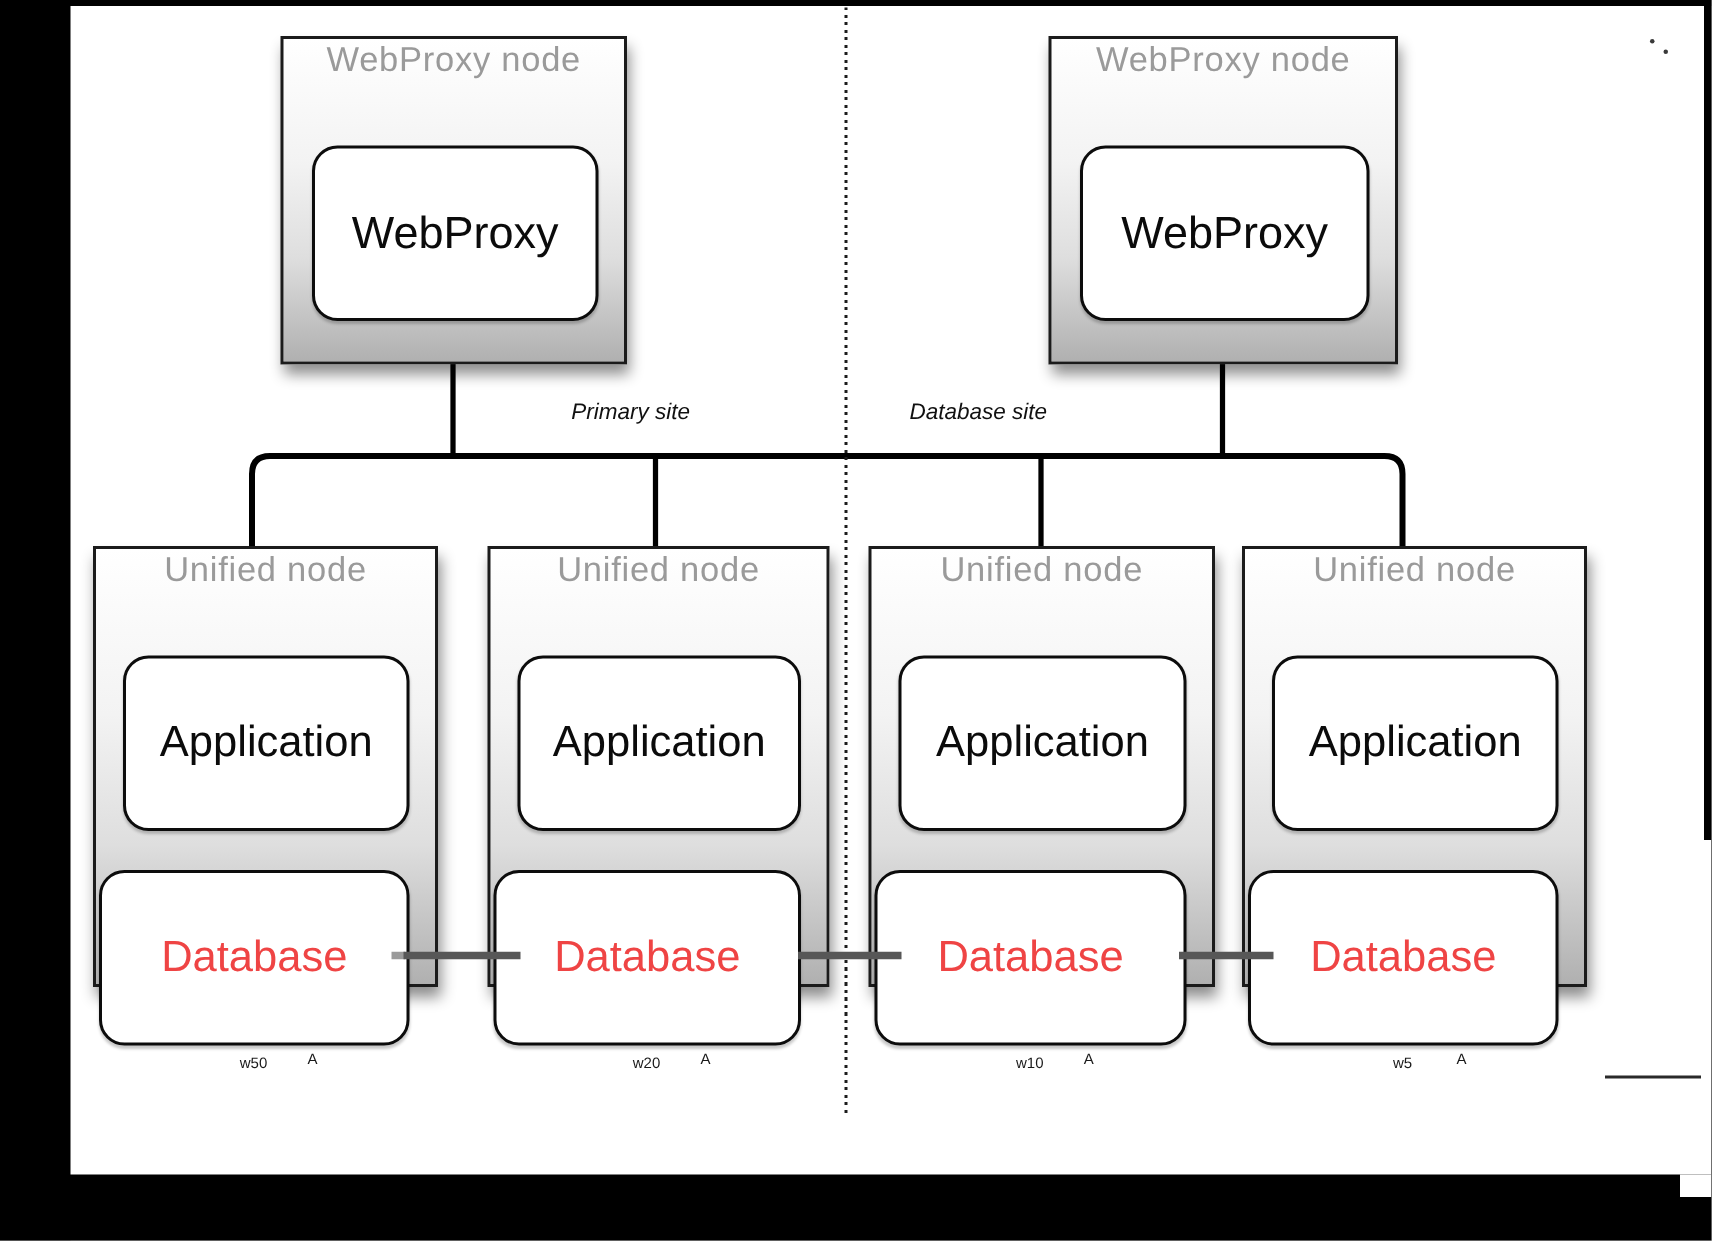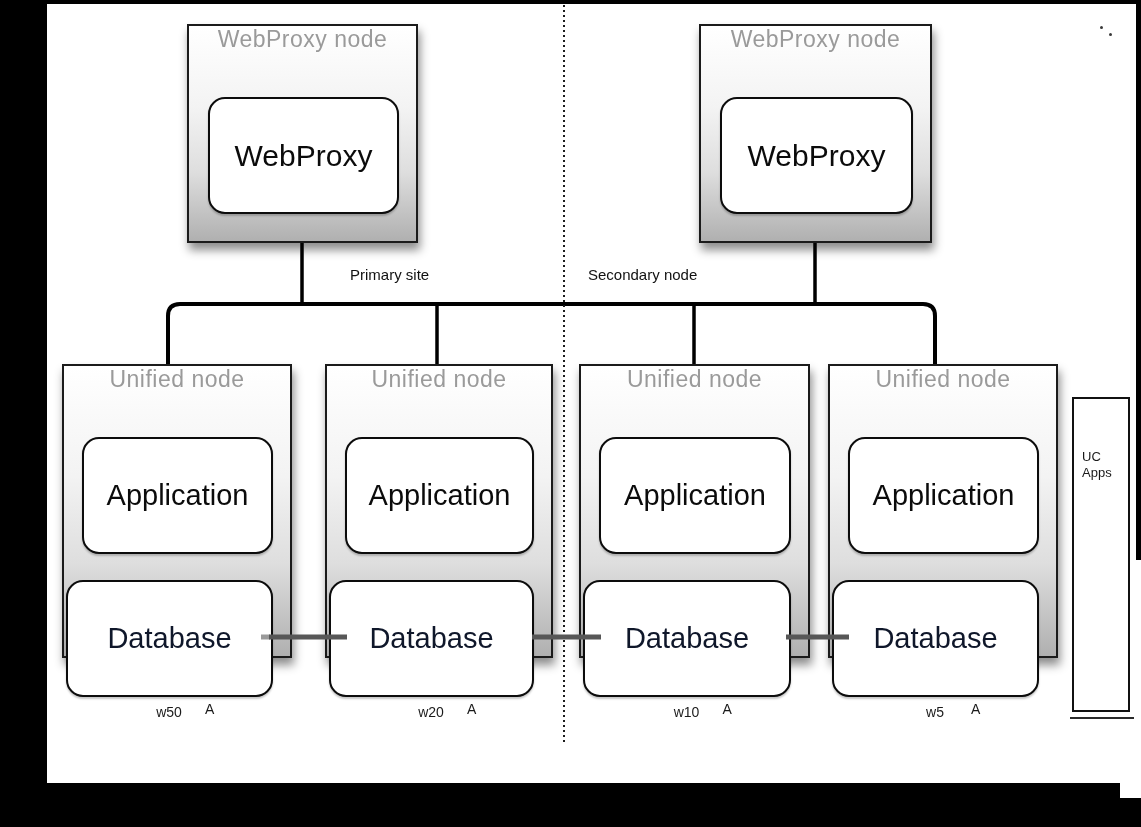--- a/index.html
+++ b/index.html
@@ -16,21 +16,21 @@
   .frame-notch{position:absolute;left:1120px;top:783px;width:21px;height:15px;background:#fff;}
 
   
   .dotted-separator{
     position:absolute;left:563px;top:5px;width:2px;height:739px;
     background:repeating-linear-gradient(180deg,#1c1c1c 0 2px,transparent 2px 5px);
   }
 
   
   .site-label{
-    position:absolute;font-size:15px;color:#111;text-align:left;width:110px;line-height:18px;
+    position:absolute;font-size:15px;color:#111;text-align:right;width:110px;line-height:18px;font-style:italic;
   }
 
   
   .connectors{position:absolute;left:0;top:0;pointer-events:none;}
 
   
   .gnode{
     position:absolute;
     background:linear-gradient(180deg,#ffffff 0%,#f3f3f3 38%,#dedede 68%,#b0b0b0 100%);
     border:2.5px solid #1b1b1b;
@@ -42,23 +42,23 @@
   .node-title{
     text-align:center;font-size:23px;color:#9a9a9a;letter-spacing:0.5px;
   }
   .inner-box{
     position:absolute;background:#ffffff;border:2.5px solid #0c0c0c;border-radius:17px;
     box-sizing:border-box;display:flex;align-items:center;justify-content:center;
     box-shadow:0 2px 2px rgba(0,0,0,0.22);
   }
   .wp-inner{left:19px;right:17px;top:71px;height:117px;font-size:30px;color:#0b0b0b;}
   .app-box{left:18px;right:17px;top:71px;height:117px;font-size:29px;color:#0b0b0b;justify-content:center;}
-  .db-box{left:2px;right:17px;top:214px;height:117px;font-size:29px;color:#0f172a;}
+  .db-box{left:2px;right:17px;top:214px;height:117px;font-size:29px;color:#ef4444;}
 
-  .weight-row{position:absolute;left:0;right:0;top:338px;height:18px;font-size:14px;color:#1a1a1a;}
+  .weight-row{position:absolute;left:0;right:0;top:338px;height:18px;font-size:10px;color:#1a1a1a;}
   .weight-label{position:absolute;left:0;right:0;text-align:center;padding-right:16px;}
   .marker-label{position:absolute;left:calc(50% + 28px);top:-3px;}
 
   
   .uc-box{
     position:absolute;left:1072px;top:397px;width:58px;height:315px;
     background:#fff;border:2.5px solid #111;box-sizing:border-box;
   }
   .uc-text{margin:50px 0 0 8px;font-size:13px;line-height:16px;color:#1a1a1a;}
   .uc-underline{position:absolute;left:1070px;top:717px;width:64px;height:2px;background:#2a2a2a;}
@@ -82,21 +82,21 @@
 
   <div class="frame frame-left"></div>
   <div class="frame frame-top"></div>
   <div class="frame frame-right"></div>
   <div class="frame frame-bottom"></div>
   <div class="frame-notch"></div>
 
   <div class="dotted-separator"></div>
 
   <div class="site-label" style="left:350px;top:266px;">Primary site</div>
-  <div class="site-label" style="left:588px;top:266px;">Secondary node</div>
+  <div class="site-label" style="left:588px;top:266px;">Database site</div>
 
   <div class="gnode wp-node" style="left:187px;top:24px;">
     <div class="node-title">WebProxy node</div>
     <div class="inner-box wp-inner">
       <span>WebProxy</span>
     </div>
   </div>
 
   <div class="gnode wp-node" style="left:699px;top:24px;width:233px;">
     <div class="node-title">WebProxy node</div>
@@ -161,24 +161,18 @@
     </div>
   </div>
 
   <svg class="connectors" width="1141" height="827" viewBox="0 0 1141 827">
     <line x1="261" y1="637" x2="270" y2="637" stroke="#9a9a9a" stroke-width="5"></line>
     <line x1="269" y1="637" x2="347" y2="637" stroke="#575757" stroke-width="5"></line>
     <line x1="532" y1="637" x2="601" y2="637" stroke="#575757" stroke-width="5"></line>
     <line x1="786" y1="637" x2="849" y2="637" stroke="#575757" stroke-width="5"></line>
   </svg>
 
-  <div class="uc-box">
-    <div class="uc-text">
-      <div>UC</div>
-      <div>Apps</div>
-    </div>
-  </div>
   <div class="uc-underline"></div>
 
   <div class="artifact-dot" style="left:1100px;top:26px;"></div>
   <div class="artifact-dot" style="left:1109px;top:33px;"></div>
 
 </div>
 
 </body></html>

